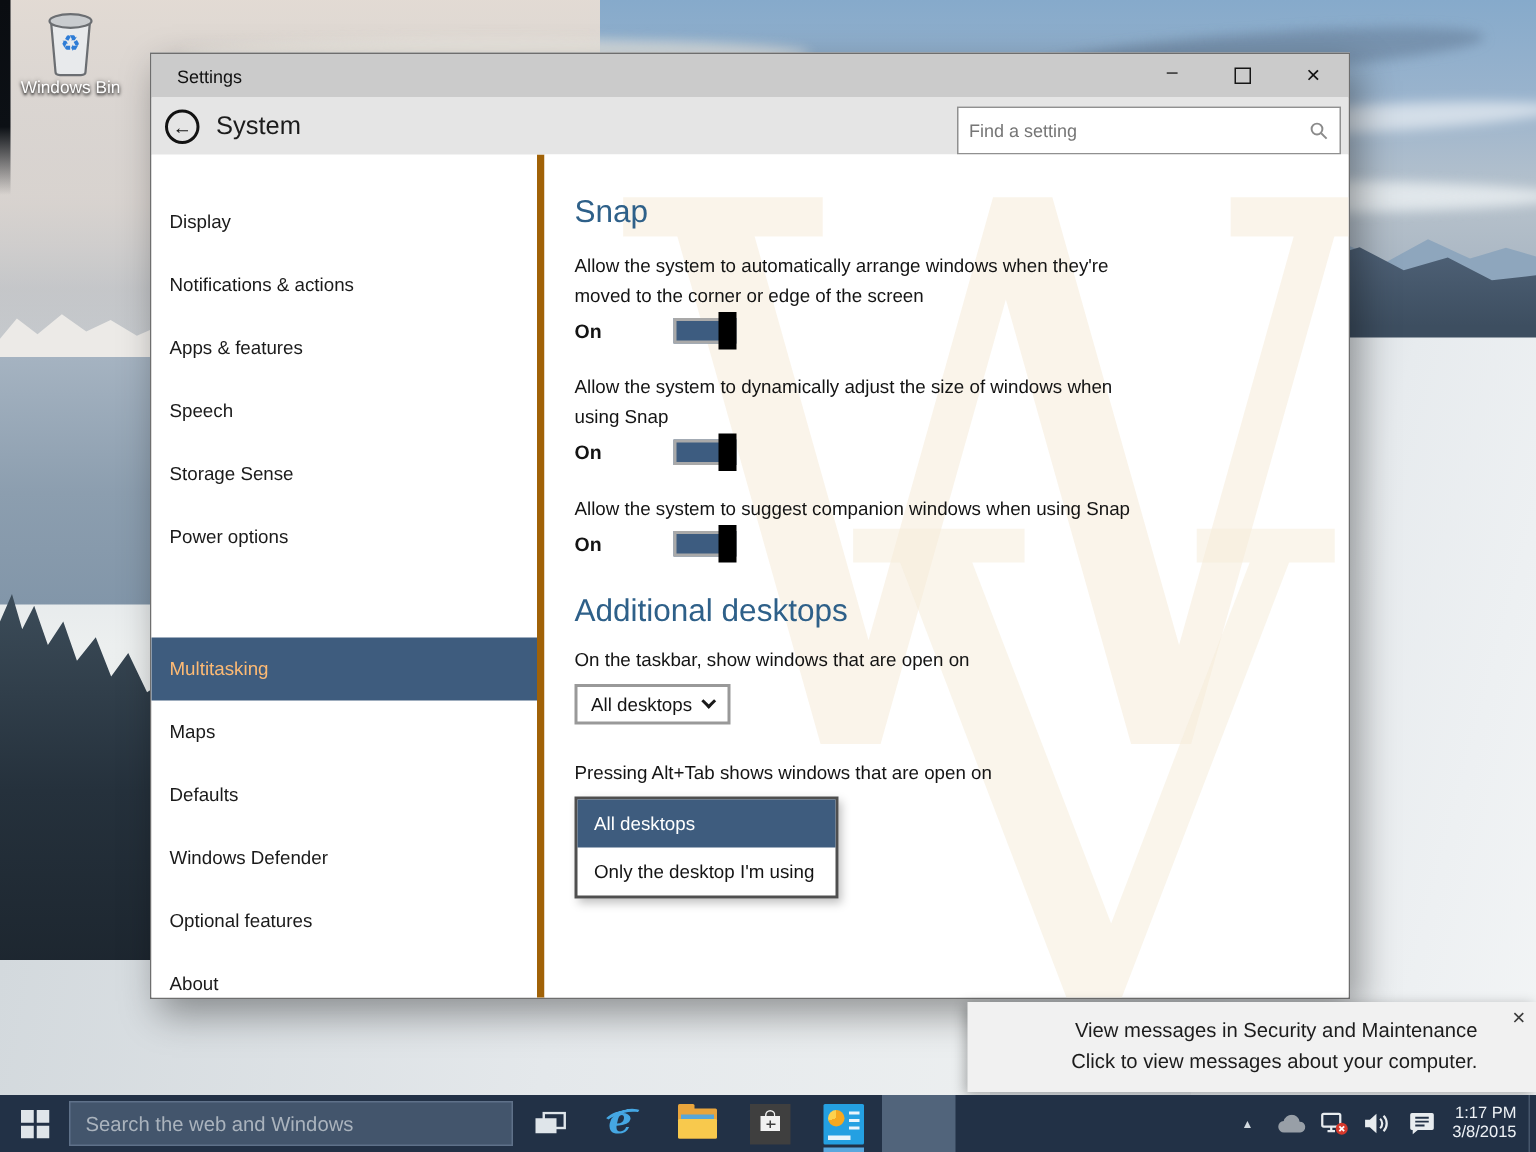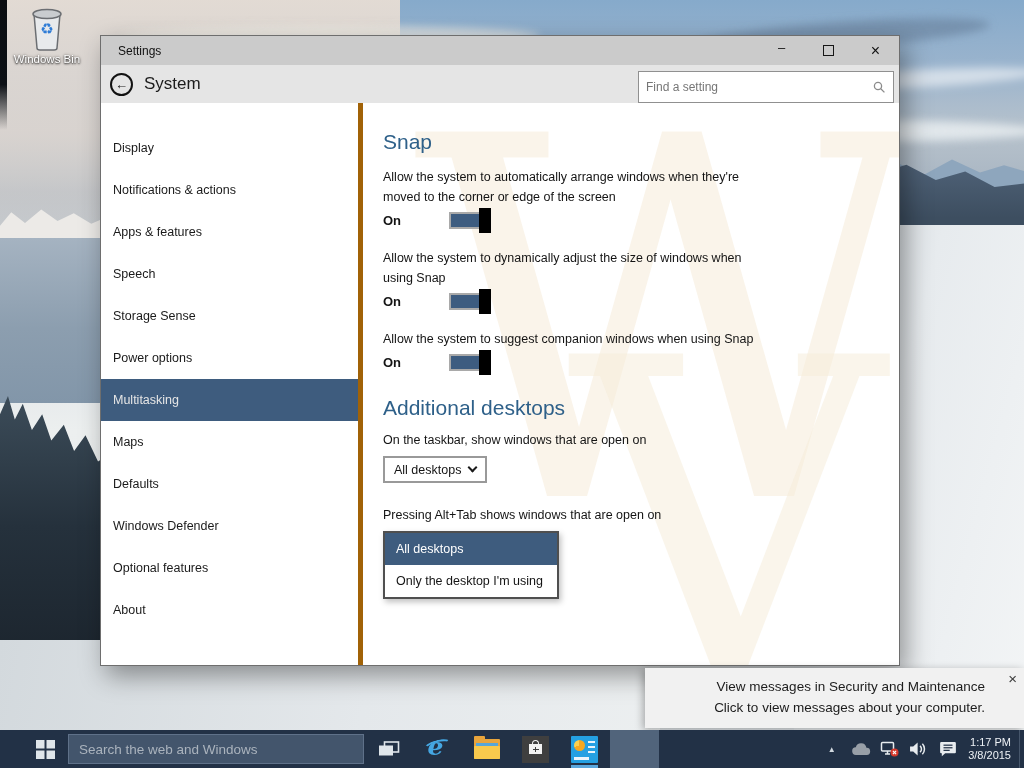--- a/index.html
+++ b/index.html
@@ -58,21 +58,21 @@
   .page-title { font-size:17px; color:#1c1c1c; margin-left:11px; }
   .find-box { position:absolute; right:5px; top:6px; width:256px; height:32px; background:#fff;
     border:1px solid #909090; display:flex; align-items:center; }
   .find-box input { flex:1; border:0; outline:0; font-size:12px; color:#333; padding:0 7px; font-family:inherit; background:transparent; }
   .find-box input::placeholder { color:#767676; }
   .find-mag { margin-right:7px; flex:0 0 auto; }
 
   .win-body { display:flex; flex:1 1 auto; min-height:0; }
   .sidebar { width:262px; background:#fff; border-right:5px solid #a16207; padding-top:24px; flex:0 0 auto; }
   .side-item { height:42px; display:flex; align-items:center; padding-left:12px; font-size:12.5px; color:#1a1a1a; cursor:default; }
-  .side-item.selected { background:#3e5c7e; color:#e5e5e5; }
+  .side-item.selected { background:#3e5c7e; color:#fdba74;margin-top:46px; }
 
   .content { flex:1 1 auto; position:relative; overflow:hidden; padding:27px 24px 0 20px; background:#fff; }
   .watermark { position:absolute; left:30px; top:-30px; z-index:0; font-family:"DejaVu Serif", serif; pointer-events:none; }
   .wm-g1 { position:absolute; left:20px; top:0; font-size:500px; line-height:1; color:rgba(243,231,208,.45); }
   .wm-g2 { position:absolute; left:180px; top:230px; font-size:430px; line-height:1; color:rgba(246,236,216,.5); }
   .section { position:relative; z-index:1; }
   .sec-heading { font-size:21px; font-weight:400; color:#2e6089; margin-bottom:13px; }
   .setting-text { font-size:12.5px; color:#141414; line-height:20px; max-width:378px; }
   .on-row { display:flex; align-items:center; margin:5px 0 19px; }
   .on-label { font-size:13px; font-weight:700; color:#141414; width:66px; }
@@ -89,21 +89,21 @@
   .dd-opt.selected { background:#3e5c7e; color:#fff; }
 
   
   .toast { position:absolute; left:645px; top:668px; width:379px; height:60px; background:#f1f1f1;
     box-shadow:-2px 2px 8px rgba(0,0,0,.3); z-index:4; }
   .toast-close { position:absolute; top:2px; right:7px; font-size:15px; color:#3c3c3c; }
   .toast-text { position:absolute; top:8px; right:39px; text-align:right; font-size:13.5px; color:#1c1c1c; line-height:21px; }
 
   
   .taskbar { position:absolute; left:0; bottom:0; width:1024px; height:38px; background:#223146;
-    display:flex; align-items:center; z-index:6;padding-left:22px; }
+    display:flex; align-items:center; z-index:6; }
   .tb-start { width:46px; height:38px; display:flex; align-items:center; justify-content:center; }
   .tb-search { width:296px; height:30px; background:#43556c; border:1px solid #5f7189; display:flex; align-items:center; }
   .tb-search input { flex:1; border:0; outline:0; background:transparent; font-size:13.5px; color:#b9c1ca;
     padding-left:10px; font-family:inherit; }
   .tb-search input::placeholder { color:#aab3bd; }
   .tb-ic { width:49px; height:38px; display:flex; align-items:center; justify-content:center; position:relative; }
   .tb-active { width:49px; height:38px; background:#51647b; margin-left:1px; }
   .run-line { position:absolute; bottom:0; left:11px; width:27px; height:3px; background:#5aa7dd; }
   .ie-wrap { position:relative; width:26px; height:26px; }
   .ie-e { font:italic 700 25px "DejaVu Serif", serif; color:#45a7e3; position:absolute; left:3px; top:-4px; }

